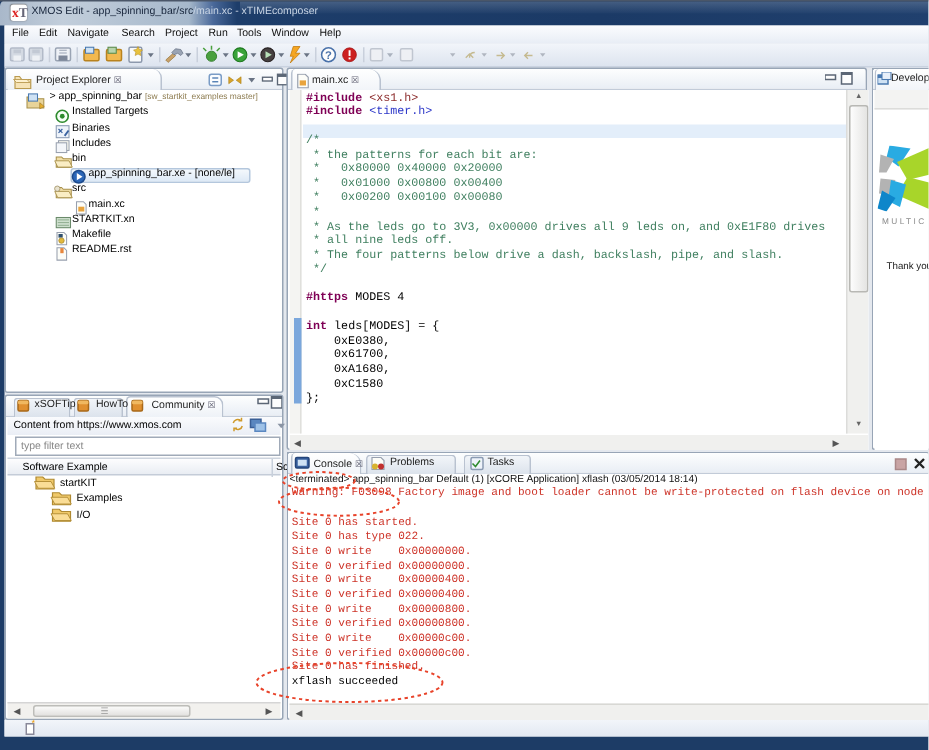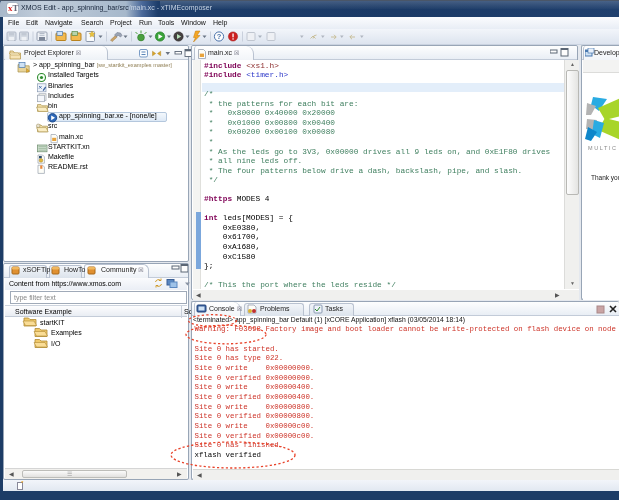--- a/index.html
+++ b/index.html
@@ -276,21 +276,21 @@
 
 <span style="color:#7f0055;font-weight:bold">#https</span> MODES 4
 
 <span style="color:#7f0055;font-weight:bold">int</span> leds[MODES] = {
     0xE0380,
     0x61700,
     0xA1680,
     0xC1580
 };
 
-<span style="color:#3f7f5f">/* This the port where the leds reside */</span></div>
+</div>
 
 <div class="a" style="left:371px;top:0;width:15px;height:229px;background:#f0f0ee;border-left:1px solid #dcdcda">
 <div class="a" style="left:1px;top:0;width:13px;height:9px;color:#666;font-size:5px;text-align:center;line-height:9px">▲</div>
 <div class="a" style="left:1px;top:10px;width:13px;height:125px;background:linear-gradient(90deg,#fdfdfd,#e4e4e2);border:1px solid #b8b8b4;border-radius:2px"></div>
 <div class="a" style="left:1px;top:219px;width:13px;height:9px;color:#666;font-size:5px;text-align:center;line-height:9px">▼</div>
 </div>
 
 <div class="a" style="left:0;top:230px;width:386px;height:10px;background:#f0f0ee">
 <span class="a" style="left:3px;top:1px;font-size:6px;color:#555">◀</span>
 <span class="a" style="left:362px;top:1px;font-size:6px;color:#555">▶</span>
@@ -350,21 +350,21 @@
 Site 0 has type 022.
 Site 0 write    0x00000000.
 Site 0 verified 0x00000000.
 Site 0 write    0x00000400.
 Site 0 verified 0x00000400.
 Site 0 write    0x00000800.
 Site 0 verified 0x00000800.
 Site 0 write    0x00000c00.
 Site 0 verified 0x00000c00.
 Site 0 has finished.
-<span style="color:#000">xflash verified</span></div>
+<span style="color:#000">xflash succeeded</span></div>
 <div class="a" style="left:0;top:153px;width:428px;height:11px;background:#f0f0ee;border-top:1px solid #d8d8d4">
 <span class="a" style="left:4px;top:1px;font-size:6px;color:#555">◀</span>
 </div>
 </div>
 </div>
 
 <div class="a" style="left:3px;top:480px;width:616px;height:11px;background:linear-gradient(#f2f5fa,#e2e8f1)">
 <div class="a" style="left:14px;top:2px;width:6px;height:8px;background:#fff;border:1px solid #889">
 </div>
     <div class="a" style="left:18px;top:0px;font-size:6px;color:#e90">*</div>

